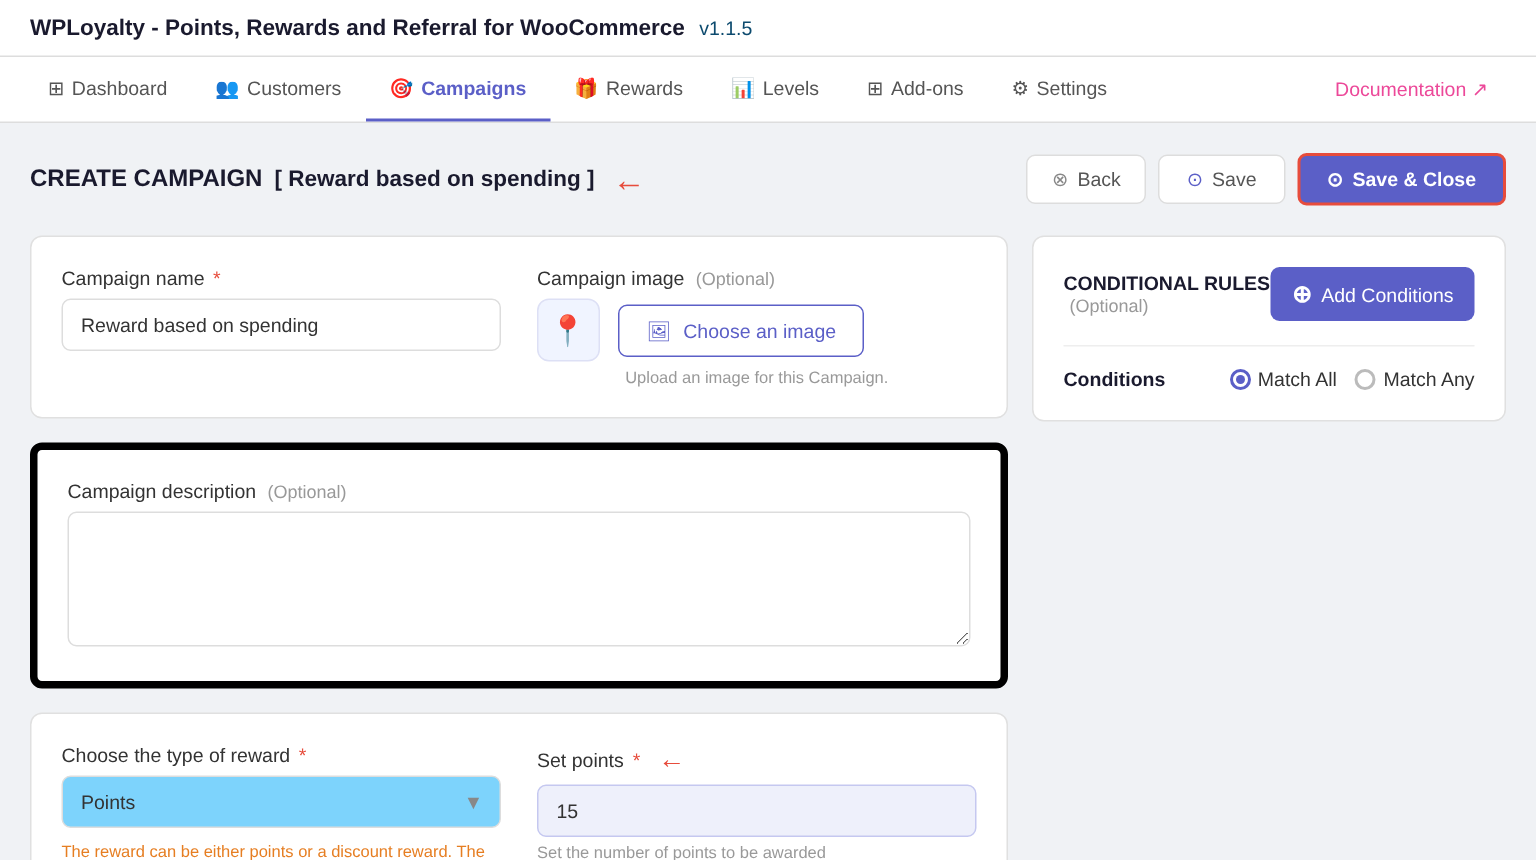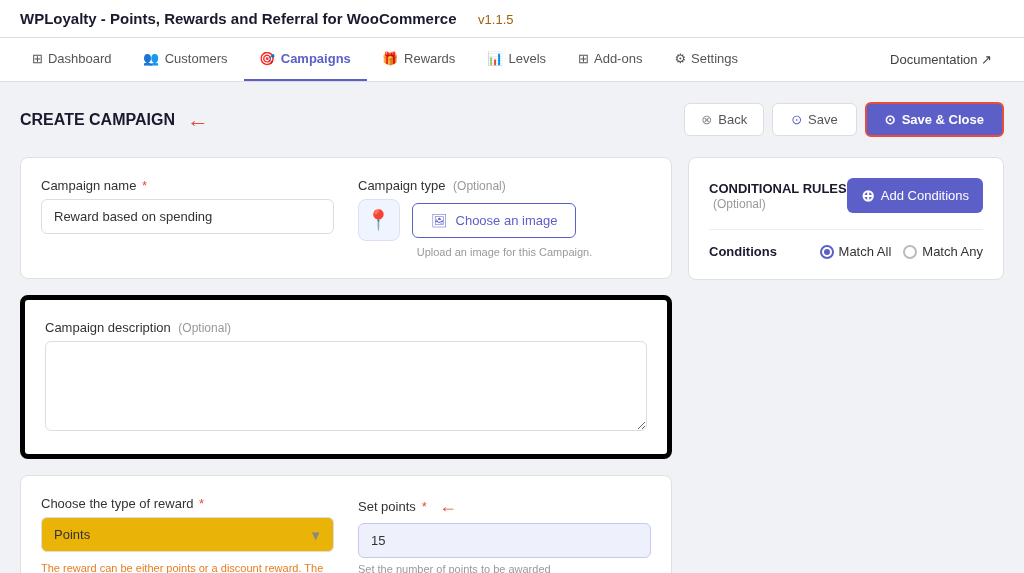--- a/index.html
+++ b/index.html
@@ -3,21 +3,21 @@
   <meta charset="utf-8">
   <style>
     * { box-sizing: border-box; margin: 0; padding: 0; }
     body { font-family: -apple-system, BlinkMacSystemFont, 'Segoe UI', sans-serif; font-size: 13px; background: #f0f2f5; color: #333; }
   </style>
 </head>
 <body>
 
 <div style="background:#fff; border-bottom:1px solid #ddd; padding:10px 20px;">
   <span style="font-size:15px; font-weight:700; color:#1a1a2e;">WPLoyalty - Points, Rewards and Referral for WooCommerce</span>
-  <span style="color:#a16207; font-size:13px; margin-left:18px;">v1.1.5</span>
+  <span style="color:#0c4a6e; font-size:13px; margin-left:6px;">v1.1.5</span>
 </div>
 
 <div style="background:#fff; border-bottom:1px solid #ddd; display:flex; align-items:center; padding:0 16px;">
   <div style="padding:13px 16px; cursor:pointer; font-size:13px; color:#555; display:flex; align-items:center; gap:5px; border-bottom:2px solid transparent;">
     <span style="font-size:13px;">⊞</span>
     <span>Dashboard</span>
   </div>
   <div style="padding:13px 16px; cursor:pointer; font-size:13px; color:#555; display:flex; align-items:center; gap:5px; border-bottom:2px solid transparent;">
     <span>👥</span>
     <span>Customers</span>
@@ -36,30 +36,31 @@
   </div>
   <div style="padding:13px 16px; cursor:pointer; font-size:13px; color:#555; display:flex; align-items:center; gap:5px; border-bottom:2px solid transparent;">
     <span>⊞</span>
     <span>Add-ons</span>
   </div>
   <div style="padding:13px 16px; cursor:pointer; font-size:13px; color:#555; display:flex; align-items:center; gap:5px; border-bottom:2px solid transparent;">
     <span>⚙</span>
     <span>Settings</span>
   </div>
   <div style="flex:1;"></div>
-  <div style="padding:3px 16px; cursor:pointer; font-size:13px; color:#404040; display:flex; align-items:flex-end; gap:4px;">
+  <div style="padding:3px 16px; cursor:pointer; font-size:13px; color:#ec4899; display:flex; align-items:flex-end; gap:4px;">
     <span>Documentation ↗</span>
   </div>
 </div>
 
 <div style="padding:20px; max-width:1024px;">
 
   <div style="display:flex; align-items:center; justify-content:space-between; margin-bottom:20px;">
     <div style="display:flex; align-items:center; gap:8px;">
       <span style="font-size:16px; font-weight:800; color:#1a1a2e;">CREATE CAMPAIGN</span>
+      <span style="font-size:15px; font-weight:600; color:#1a1a2e;">[ Reward based on spending ]</span>
       <span style="color:#e74c3c; font-size:22px; margin-left:4px;">←</span>
     </div>
     <div style="display:flex; gap:8px; align-items:center;">
       <button style="padding:8px 16px; border-radius:6px; border:1px solid #ddd; background:#fff; cursor:pointer; font-size:13px; display:flex; align-items:center; gap:6px; color:#555;">
         <span style="font-size:13px; color:#888;">⊗</span>
         <span>Back</span>
       </button>
       <button style="padding:8px 18px; border-radius:6px; border:1px solid #ddd; background:#fff; cursor:pointer; font-size:13px; display:flex; align-items:center; gap:6px; color:#555;">
         <span style="color:#5b5fc7;">⊙</span>
         <span>Save</span>
@@ -81,21 +82,21 @@
           <div style="flex:1;">
             <label style="font-size:13px; font-weight:500; color:#333; margin-bottom:6px; display:block;">
               <span>Campaign name</span>
               <span style="color:#e74c3c; margin-left:2px;">*</span>
             </label>
             <input type="text" style="width: 100%; padding: 9px 12px; border: 1px solid rgb(221, 221, 221); border-radius: 6px; font-size: 13px; color: rgb(51, 51, 51); outline: none;" value="Reward based on spending">
           </div>
 
           <div style="flex:1;">
             <label style="font-size:13px; font-weight:500; color:#333; margin-bottom:6px; display:block;">
-              <span>Campaign type</span>
+              <span>Campaign image</span>
               <span style="color:#999; font-size:12px; margin-left:4px;">(Optional)</span>
             </label>
             <div style="display:flex; align-items:center; gap:12px;">
               <div style="width:42px; height:42px; background:#f0f4ff; border-radius:8px; display:flex; align-items:center; justify-content:center; border:1px solid #dde0f5; color:#5b5fc7; font-size:20px;">📍</div>
               <button style="display:flex; align-items:center; gap:8px; padding:9px 18px; border:1px solid #5b5fc7; border-radius:6px; color:#5b5fc7; background:#fff; cursor:pointer; font-size:13px;">
                 <span>🖼</span>
                 <span>Choose an image</span>
               </button>
             </div>
             <div style="font-size:11px; color:#999; margin-top:5px;text-align:center;">Upload an image for this Campaign.</div>
@@ -113,21 +114,21 @@
 
       <div style="background:#fff; border-radius:8px; padding:20px; border:1px solid #e0e0e0; margin-bottom:16px;">
         <div style="display:flex; gap:24px; margin-bottom:12px;">
 
           <div style="flex:1;">
             <label style="font-size:13px; font-weight:500; color:#333; margin-bottom:6px; display:block;">
               <span>Choose the type of reward</span>
               <span style="color:#e74c3c; margin-left:2px;">*</span>
             </label>
             <div style="position:relative;">
-              <select style="width:100%; padding:9px 12px; border:1px solid #ddd; border-radius:6px; font-size:13px; appearance:none; background:#eab308; color:#333; cursor:pointer; outline:none;">
+              <select style="width:100%; padding:9px 12px; border:1px solid #ddd; border-radius:6px; font-size:13px; appearance:none; background:#7dd3fc; color:#333; cursor:pointer; outline:none;">
                 <option>Points</option>
                 <option>Discount</option>
               </select>
               <span style="position:absolute; right:12px; top:50%; transform:translateY(-50%); color:#888; pointer-events:none;">▼</span>
             </div>
             <div style="font-size:11px; color:#e67e22; line-height:1.5; margin-top:8px;">The reward can be either points or a discount reward. The discount reward will be automatically created and awarded to the customers as soon as he meets this campaign eligibility.</div>
           </div>
 
           <div style="flex:1;">
             <label style="font-size:13px; font-weight:500; color:#333; margin-bottom:6px; display:flex; align-items:center; gap:6px;">

